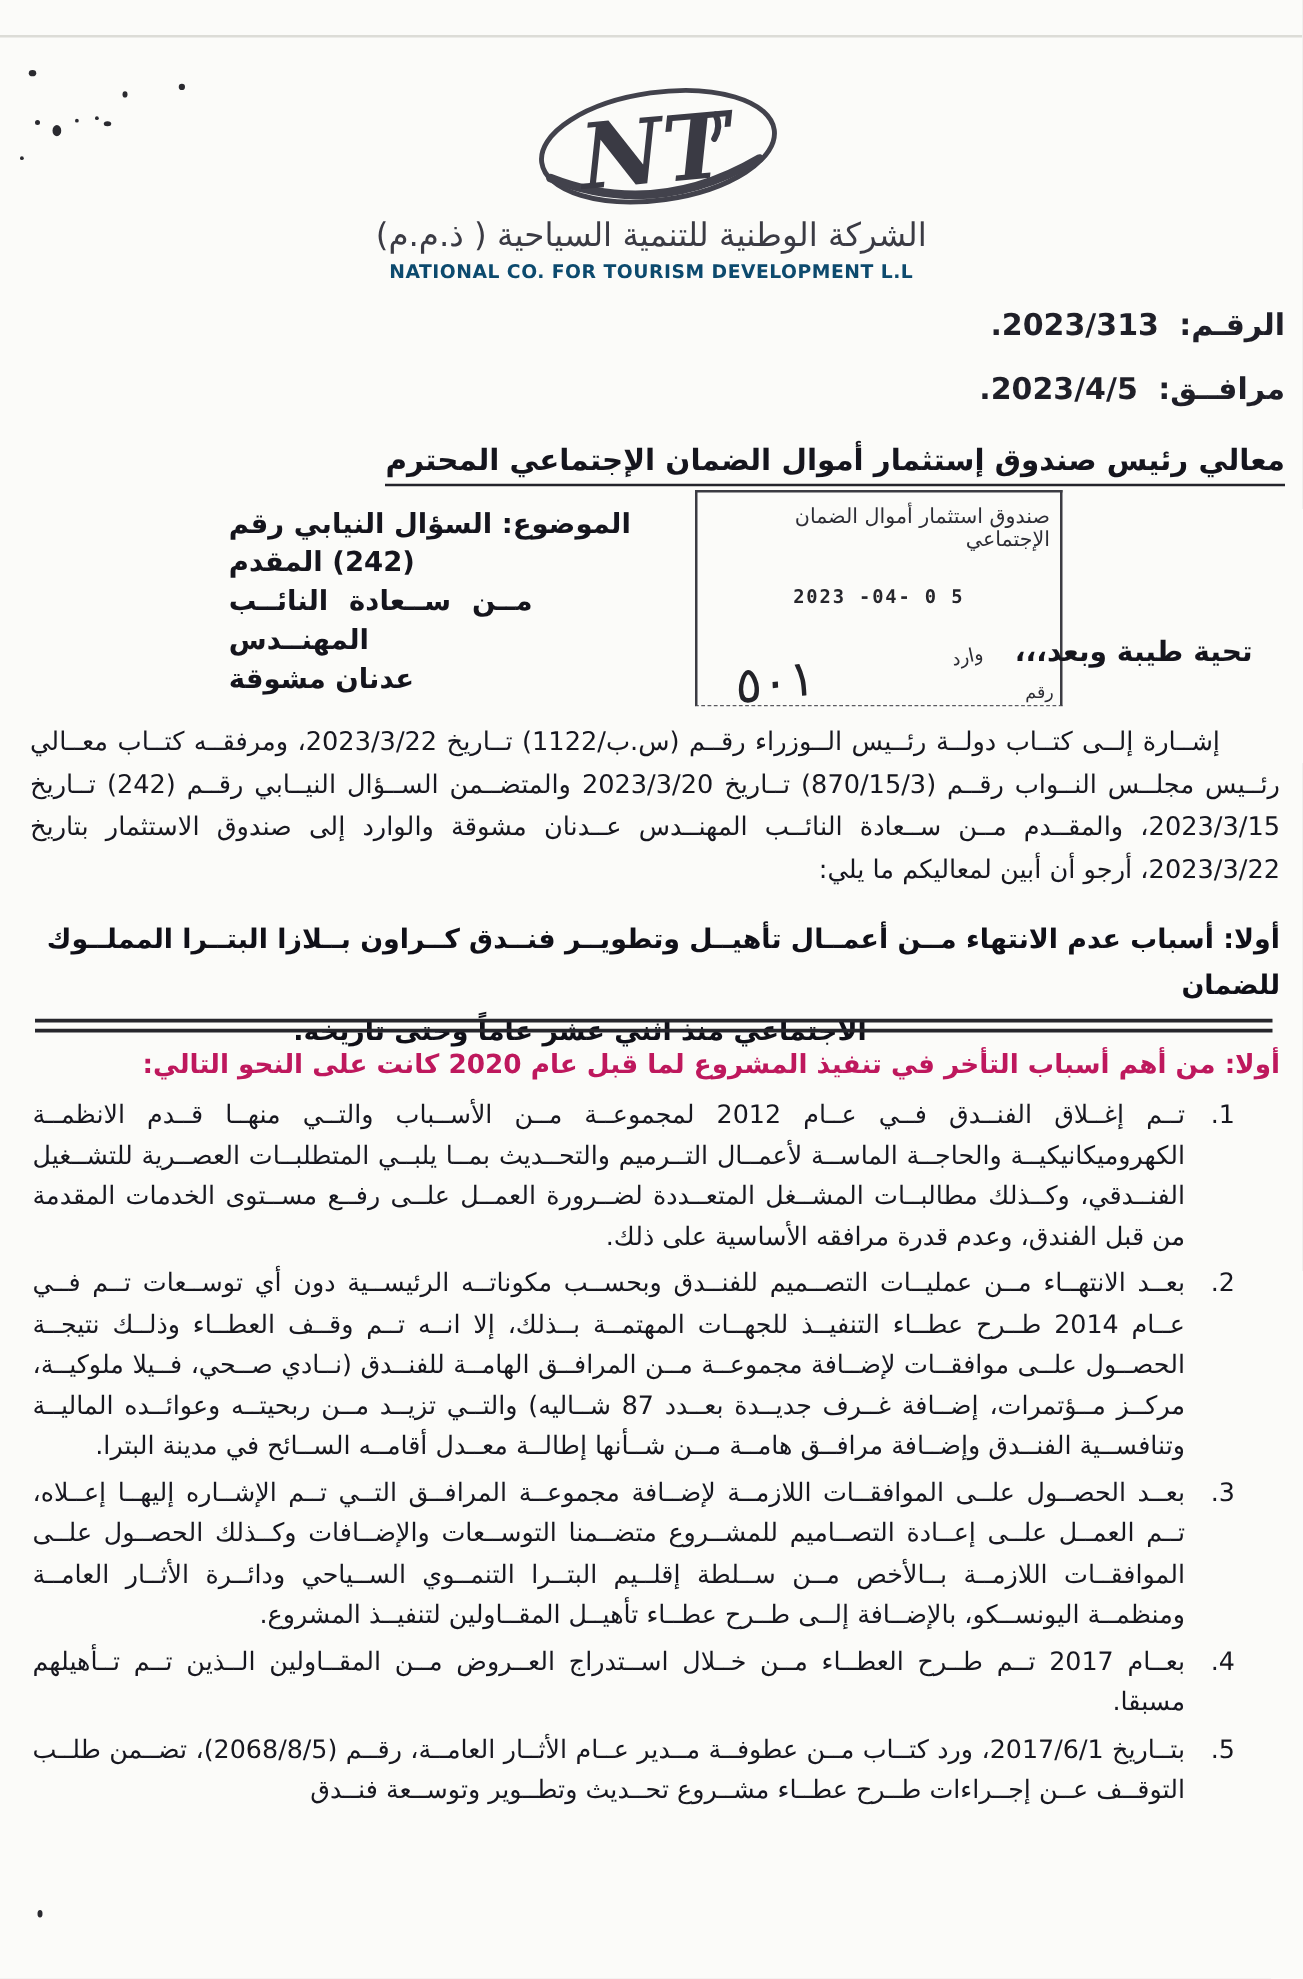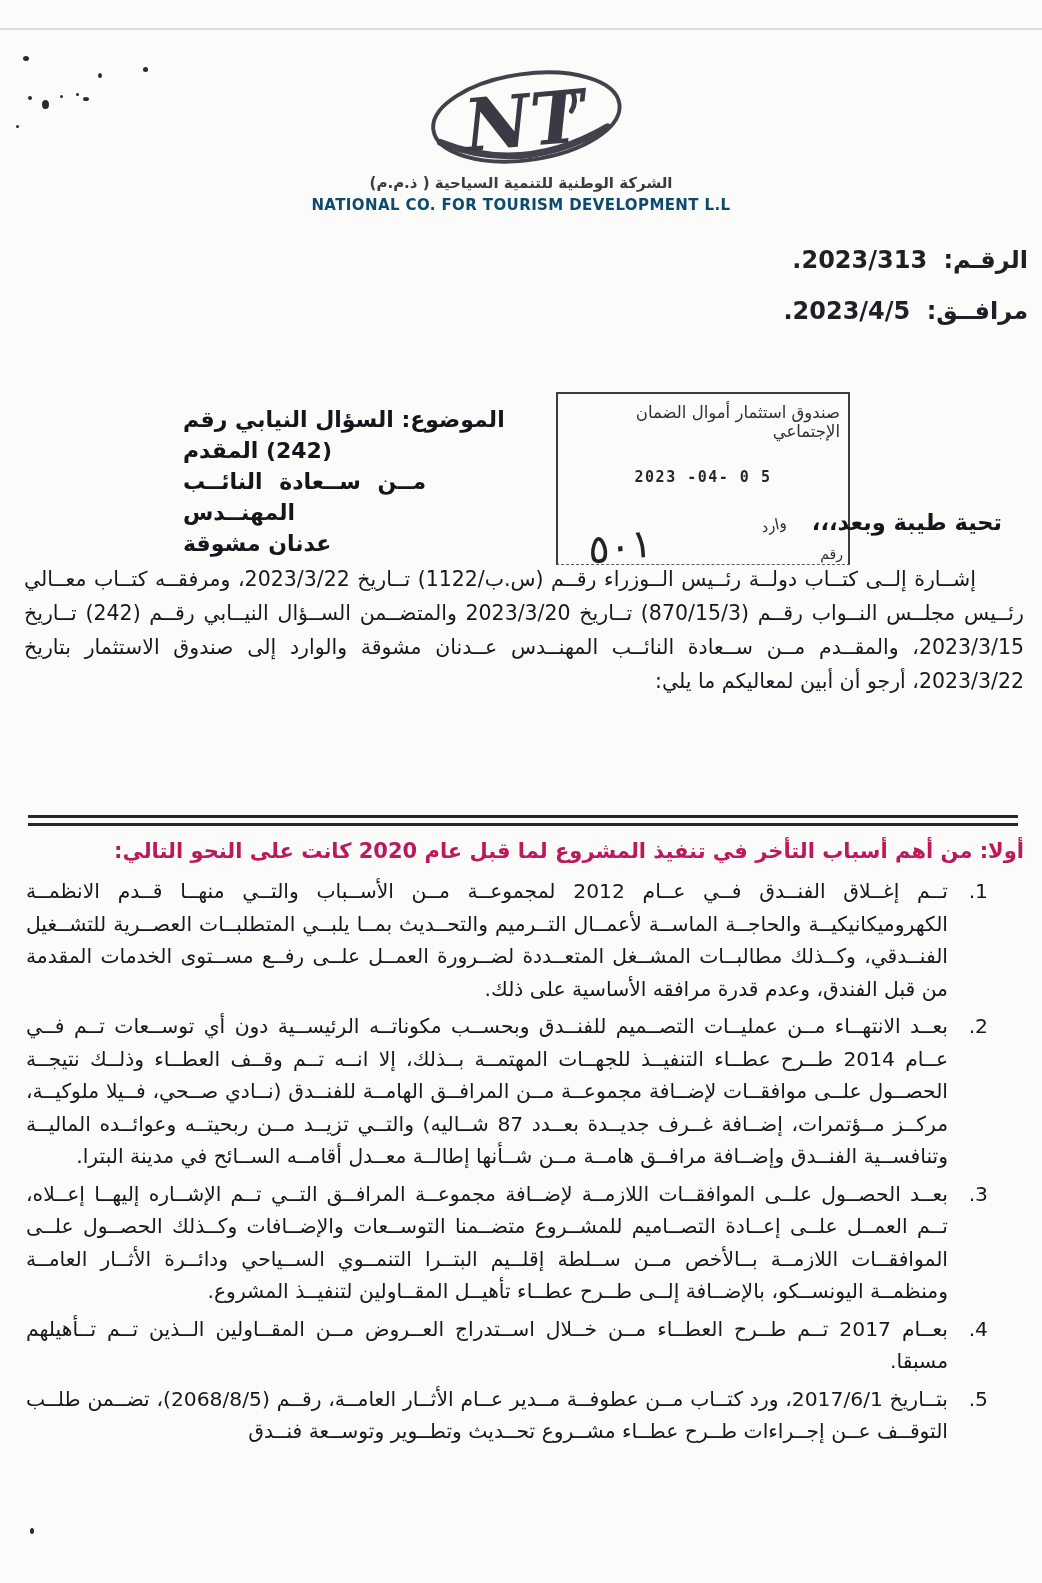--- a/index.html
+++ b/index.html
@@ -7,21 +7,21 @@
     position:relative;width:1042px;height:1583px;margin:0 auto;
     background:#fbfbf9;overflow:hidden;
     font-family:"DejaVu Sans",sans-serif;color:#1b1b22;
   }
   .scan-line{position:absolute;top:28px;left:0;width:100%;height:2px;background:#dcdcd7;}
   .speck{position:absolute;background:#2a2a30;border-radius:50%;}
 
   
   .logo{position:absolute;top:58px;left:0;right:0;text-align:center;}
   .logo-mark{width:225px;height:116px;display:block;margin:0 auto;}
-  .logo-ar{font-size:15px;font-weight:bold;color:#3b3b44;direction:rtl;}
+  .logo-ar{font-size:26px;font-weight:normal;color:#3b3b44;direction:rtl;}
   .logo-en{font-size:15px;font-weight:bold;color:#0c4a6e;letter-spacing:.4px;margin-top:4px;direction:ltr;}
 
   
   .ref{position:absolute;top:246px;right:14px;text-align:right;direction:rtl;
        font-weight:bold;font-size:24px;color:#1f1f28;}
   .ref-line{white-space:nowrap;margin-left:16px;}
   .ref-line + .ref-line{margin-top:23px;}
   .ref-line .val{margin-right:8px;}
 
   
@@ -45,21 +45,21 @@
        transform:rotate(-12deg);}
   .stamp-num-label{position:absolute;right:5px;bottom:2px;font-size:14px;color:#2c2c33;}
   .stamp-scribble{position:absolute;left:30px;bottom:-2px;font-size:40px;color:#222228;
        direction:rtl;transform:rotate(-7deg) skewX(-4deg);letter-spacing:4px;line-height:1;}
 
   
   .greeting{position:absolute;top:509px;right:40px;direction:rtl;
        font-weight:bold;font-size:22.5px;color:#15151d;white-space:nowrap;}
 
   
-  .intro{position:absolute;top:562px;left:24px;right:18px;direction:rtl;
+  .intro{position:absolute;top:576px;left:24px;right:18px;direction:rtl;
        text-align:justify;font-size:20.5px;line-height:34px;color:#17171f;text-indent:48px;}
 
   
   .heading{position:absolute;top:733px;left:24px;right:18px;direction:rtl;
        font-weight:bold;font-size:21.5px;line-height:37px;color:#101018;}
   .heading .h1{text-align:right;}
   .heading .h2{text-align:center;padding-right:120px;}
 
   .rule{position:absolute;top:815px;left:28px;right:24px;height:5px;
        border-top:3px solid #26262c;border-bottom:3px solid #26262c;}
@@ -106,39 +106,44 @@
     <div class="ref-line">
       <span class="lbl">الرقـم:</span>
       <span class="val">2023/313.</span>
     </div>
     <div class="ref-line">
       <span class="lbl">مرافــق:</span>
       <span class="val">2023/4/5.</span>
     </div>
   </div>
 
+  <div class="addressee">معالي رئيس صندوق إستثمار أموال الضمان الإجتماعي المحترم</div>
 
   <div class="subject">
     <div class="l1">الموضوع: السؤال النيابي رقم (242) المقدم</div>
     <div class="l2">مــن ســعادة النائــب المهنــدس</div>
     <div class="l3">عدنان مشوقة</div>
   </div>
 
   <div class="stamp">
     <div class="stamp-org">صندوق استثمار أموال الضمان الإجتماعي</div>
     <div class="stamp-date">2023 -04- 0 5</div>
     <div class="stamp-received">وارد</div>
     <div class="stamp-num-label">رقم</div>
     <div class="stamp-scribble">٥٠١</div>
   </div>
 
   <div class="greeting">تحية طيبة وبعد،،،</div>
 
   <div class="intro">إشــارة إلــى كتــاب دولــة رئــيس الــوزراء رقــم (س.ب/1122) تــاريخ 2023/3/22، ومرفقــه كتــاب معــالي رئــيس مجلــس النــواب رقــم (870/15/3) تــاريخ 2023/3/20 والمتضــمن الســؤال النيــابي رقــم (242) تــاريخ 2023/3/15، والمقــدم مــن ســعادة النائــب المهنــدس عــدنان مشوقة والوارد إلى صندوق الاستثمار بتاريخ 2023/3/22، أرجو أن أبين لمعاليكم ما يلي:</div>
 
+  <div class="heading">
+    <div class="h1">أولا: أسباب عدم الانتهاء مــن أعمــال تأهيــل وتطويــر فنــدق كــراون بــلازا البتــرا المملــوك للضمان</div>
+    <div class="h2">الاجتماعي منذ اثني عشر عاماً وحتى تاريخه.</div>
+  </div>
 
   <div class="rule"></div>
 
   <div class="section-intro">أولا: من أهم أسباب التأخر في تنفيذ المشروع لما قبل عام 2020 كانت على النحو التالي:</div>
 
   <div class="list">
     <div class="item">
       <span class="num">1.</span>
       <span class="txt">تــم إغــلاق الفنــدق فــي عــام 2012 لمجموعــة مــن الأســباب والتــي منهــا قــدم الانظمــة الكهروميكانيكيــة والحاجــة الماســة لأعمــال التــرميم والتحــديث بمــا يلبــي المتطلبــات العصــرية للتشــغيل الفنــدقي، وكــذلك مطالبــات المشــغل المتعــددة لضــرورة العمــل علــى رفــع مســتوى الخدمات المقدمة من قبل الفندق، وعدم قدرة مرافقه الأساسية على ذلك.</span>
     </div>

